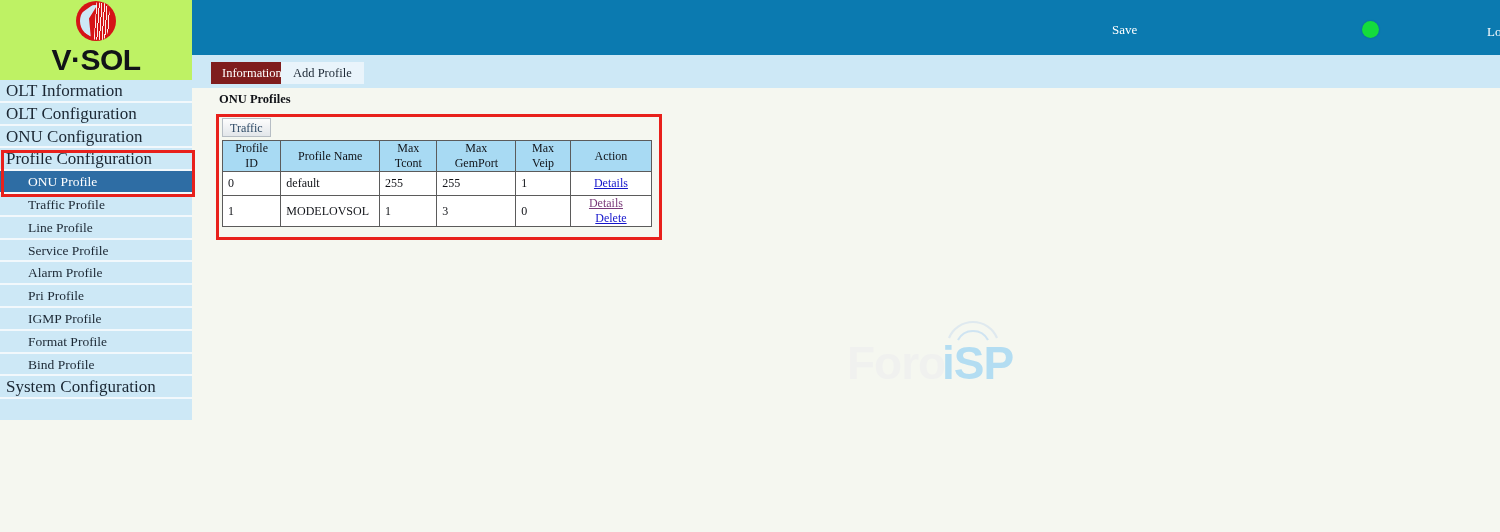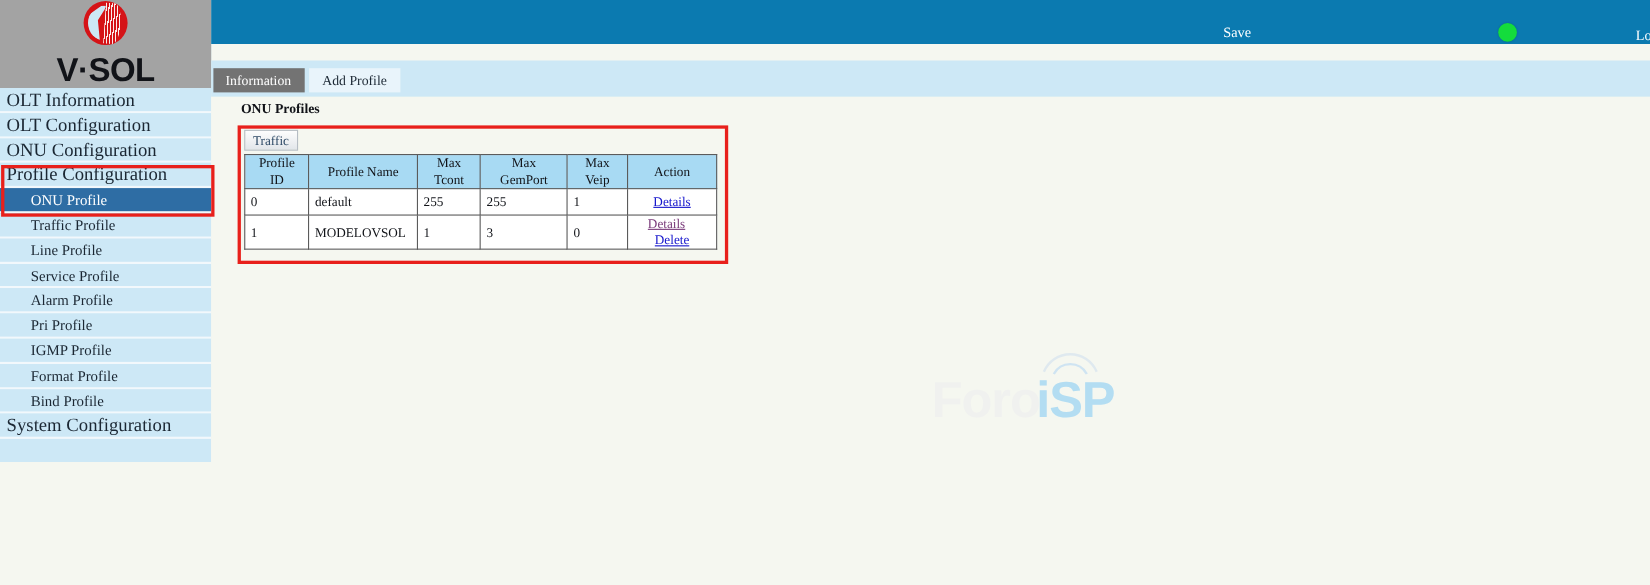--- a/index.html
+++ b/index.html
@@ -18,23 +18,23 @@
   }
 
   
   #sidebar {
     position: absolute; left: 0; top: 0;
     width: 192px; height: 420px;
     background: #cde8f6;
   }
   #logo-area {
     height: 80px; width: 192px;
-    background: #a3a3a3;
+    background: #bef264;
     display: flex; flex-direction: column;
-    align-items: center; justify-content: space-between;
+    align-items: center; justify-content: flex-start;
     padding-top: 0;
   }
   #logo-mark {
     width: 44px; height: 44px;
     position: relative;
     margin-bottom: 1px;
   }
   #logo-mark .disc {
     position: absolute; left: 2px; top: 1px;
     width: 40px; height: 40px;
@@ -95,21 +95,21 @@
     border: 3px solid #e8201b;
     pointer-events: none;
     background: transparent;
   }
   #redbox-menu  { left: 1px;   top: 150px; width: 194px; height: 47px; }
   #redbox-table { left: 216px; top: 114px; width: 446px; height: 126px; }
 
   
   #topbar {
     position: absolute; left: 192px; top: 0;
-    width: 1308px; height: 40px;
+    width: 1308px; height: 55px;
     background: #0b7ab0;
   }
   .topitem {
     font-family: "Liberation Serif", serif;
     color: #ffffff;
     font-size: 13px;
     cursor: pointer;
     white-space: nowrap;
   }
   #save-btn  { position: absolute; left: 920px; top: 22px; font-size: 13px; color:#fff; cursor:pointer; }
@@ -130,22 +130,22 @@
   }
   .tab {
     position: absolute; top: 7px;
     height: 22px; line-height: 22px;
     font-size: 12.5px;
     padding: 0 12px;
     cursor: pointer;
     font-family: "Liberation Serif", serif;
   }
   #tab-information {
-    left: 2px;
-    background: #737373;
+    left: 19px;
+    background: #7f1d1d;
     color: #ffffff;
     padding-left: 11px;
   }
   #tab-addprofile {
     left: 89px;
     background: #e9f4fb;
     color: #1b2733;
   }
 
   

